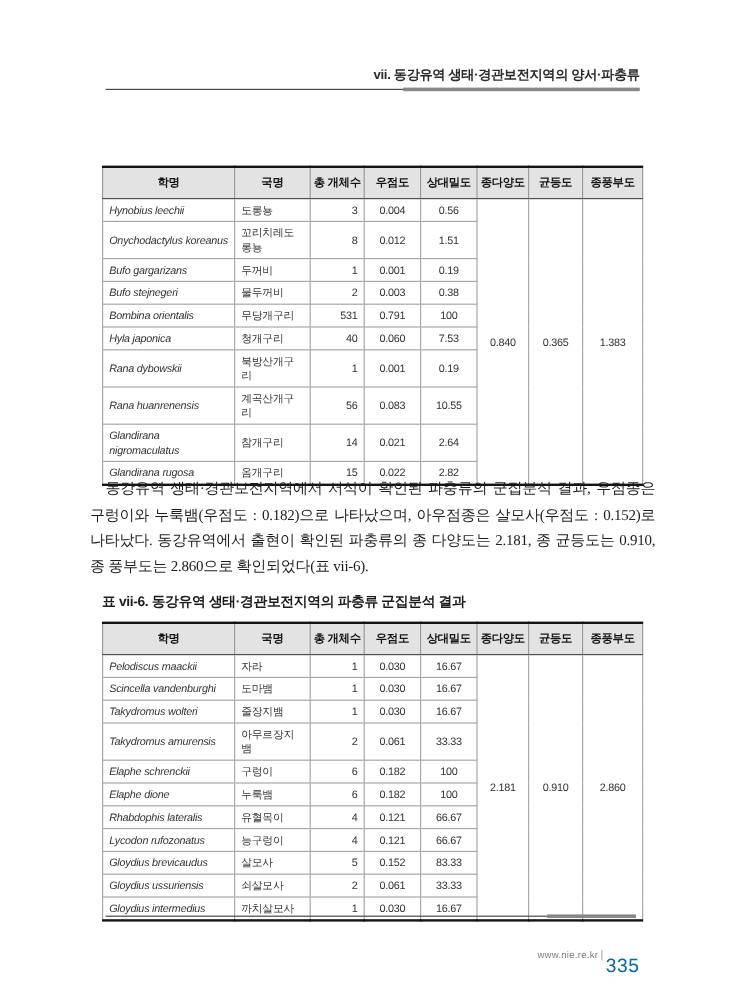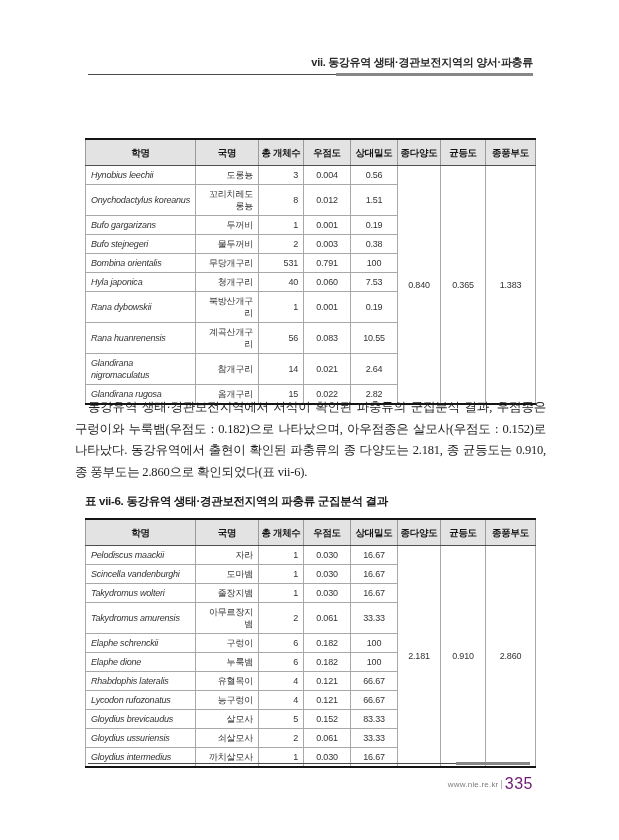--- a/index.html
+++ b/index.html
@@ -51,21 +51,21 @@
     padding:6px 2px; line-height:13px; text-align:center;
     letter-spacing:-0.3px;
   }
   table.grid td {
     font-size:9px; color:#333;
     border:1px solid #a8a8a8;
     padding:3px 5px; line-height:12px;
     background:#fff; letter-spacing:-0.2px;
   }
   td.c-sci  { text-align:left; font-style:italic; color:#3d3d3d; padding-left:8px; }
-  td.c-kor  { text-align:right; padding-left:8px; }
+  td.c-kor  { text-align:left; padding-left:8px; }
   td.c-count{ text-align:right; padding-right:9px; }
   td.c-num  { text-align:center; }
   td.c-merged { text-align:center; vertical-align:middle; font-size:9px; color:#333;margin-top:24px; }
 
   
   .section-heading {
     position:absolute; top:369px; left:92px;
     font-size:13.5px; font-weight:bold; color:#161616;
     letter-spacing:-0.4px;
   }
@@ -84,21 +84,21 @@
   .foot-rule .thick {
     position:absolute; right:0; top:-1px; width:74px; height:3px;
     background:#878787;
   }
   .footer-text {
     position:absolute; top:775px; right:86px;
     display:flex; align-items:center; gap:2px;
   }
   .footer-site { font-size:8px; color:#7d7d7d; letter-spacing:0.2px; }
   .footer-sep  { font-size:9px; color:#9a9a9a; }
-  .footer-page { font-size:16px; color:#701a75; font-weight:normal; letter-spacing:0.5px; }
+  .footer-page { font-size:16px; color:#0369a1; font-weight:normal; letter-spacing:0.5px;margin-top:22px; }
 </style>
 </head>
 <body>
 
 <div class="page">
 
   <div class="running-head">vii. 동강유역 생태·경관보전지역의 양서·파충류</div>
   <div class="head-rule">
       <span class="thick"></span>
     </div>

